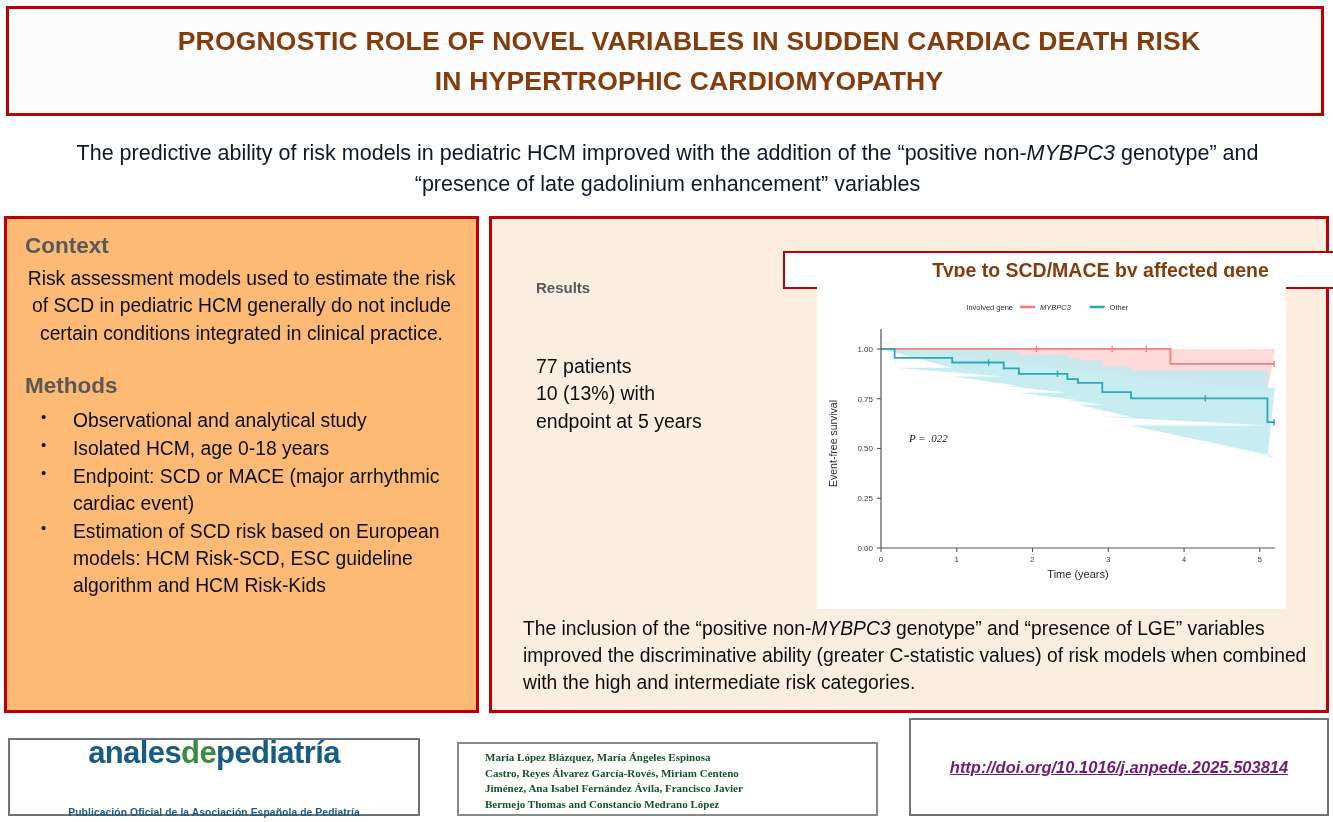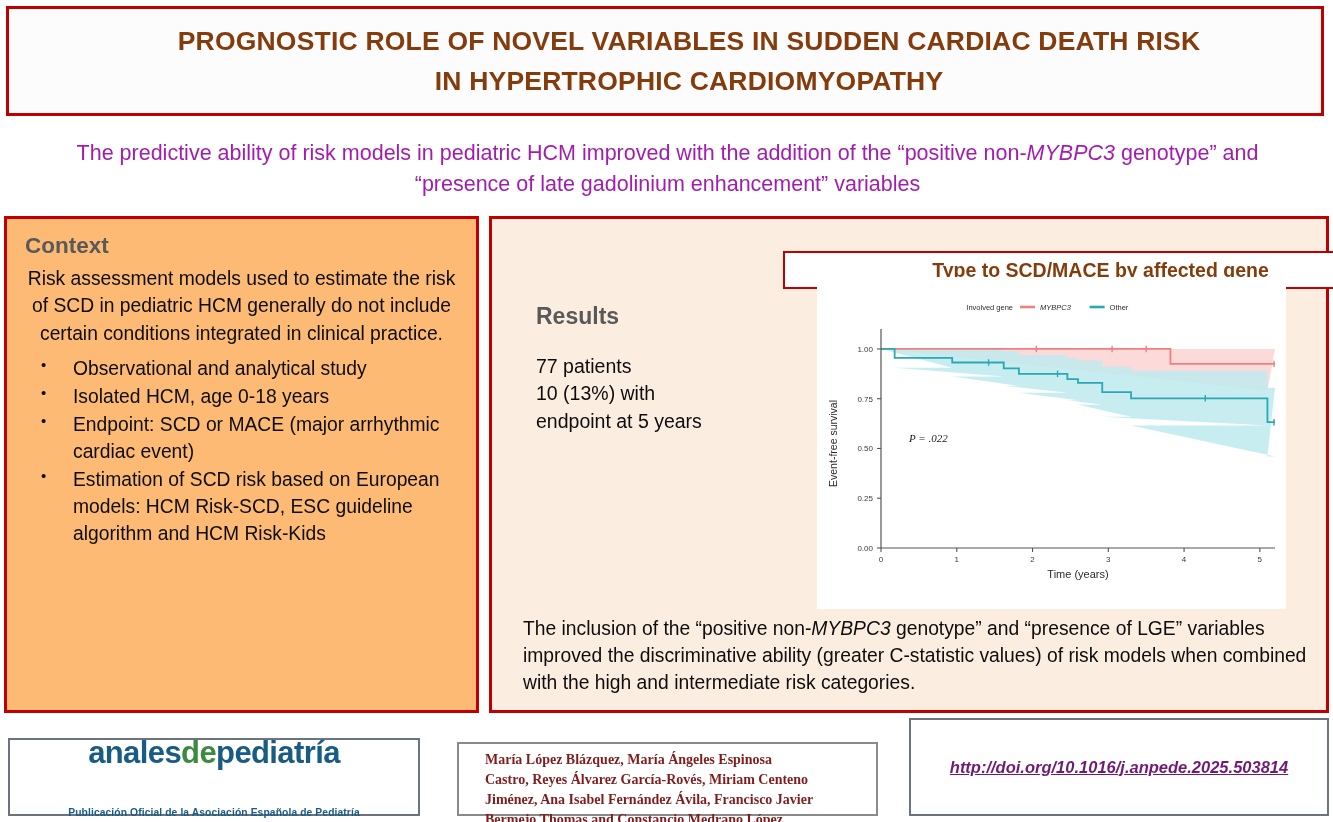--- a/index.html
+++ b/index.html
@@ -37,21 +37,21 @@
     white-space: nowrap;
     margin-left: 48px;
   }
 
   
   .subtitle {
     position: absolute;
     left: 60px; top: 138px;
     width: 1215px;
     text-align: center;
-    color: #a21caf;
+    color: #0f172a;
     font-size: 21.5px;
     line-height: 1.45;
   }
   .subtitle em { font-style: italic; }
 
   
   .left-panel {
     position: absolute;
     left: 4px; top: 216px;
     width: 475px; height: 497px;
@@ -98,24 +98,24 @@
   .right-panel {
     position: absolute;
     left: 489px; top: 216px;
     width: 840px; height: 497px;
     border: 3px solid #C00000;
     background: #FCEDE1;
     box-sizing: border-box;
   }
   .results-head {
     position: absolute;
-    left: 44px; top: 84px;
+    left: 44px; top: 60px;
     color: #595959;
     font-weight: bold;
-    font-size: 23px;
+    font-size: 15px;
   }
   .results-text {
     position: absolute;
     left: 44px; top: 134px;
     color: #0D0D0D;
     font-size: 19.5px;
     line-height: 1.40;
   }
   .conclusion {
     position: absolute;
@@ -186,23 +186,23 @@
     position: absolute;
     left: 457px; top: 742px;
     width: 421px; height: 74px;
     border: 2px solid #8A8A8A;
     background: #FFFFFF;
     box-sizing: border-box;
     padding: 6px 0 0 26px;
   }
   .footer-authors div {
     font-family: "Liberation Serif", serif;
-    font-size: 14px;
+    font-size: 11px;
     line-height: 1.42;
-    color: #7f1d1d;
+    color: #14532d;
     font-weight: bold;
   }
 
   .footer-doi {
     position: absolute;
     left: 909px; top: 718px;
     width: 420px; height: 98px;
     border: 2px solid #6B7280;
     background: #FFFFFF;
     box-sizing: border-box;
@@ -224,20 +224,21 @@
 <div class="title-banner">
   <div class="title-line">PROGNOSTIC ROLE OF NOVEL VARIABLES IN SUDDEN CARDIAC DEATH RISK</div>
   <div class="title-line">IN HYPERTROPHIC CARDIOMYOPATHY</div>
 </div>
 
 <div class="subtitle"><span>The predictive ability of risk models in pediatric HCM improved with the addition of the “positive non-</span><em>MYBPC3</em><span> genotype” and “presence of late gadolinium enhancement” variables</span></div>
 
 <div class="left-panel">
   <div class="sec-head">Context</div>
   <div class="body-text">Risk assessment models used to estimate the risk of SCD in pediatric HCM generally do not include certain conditions integrated in clinical practice.</div>
+  <div class="sec-head methods-head">Methods</div>
   <ul class="bullets">
     <li>Observational and analytical study</li>
     <li>Isolated HCM, age 0-18 years</li>
     <li>Endpoint: SCD or MACE (major arrhythmic cardiac event)</li>
     <li>Estimation of SCD risk based on European models: HCM Risk-SCD, ESC guideline algorithm and HCM Risk-Kids</li>
   </ul>
 </div>
 
 <div class="right-panel">
 

